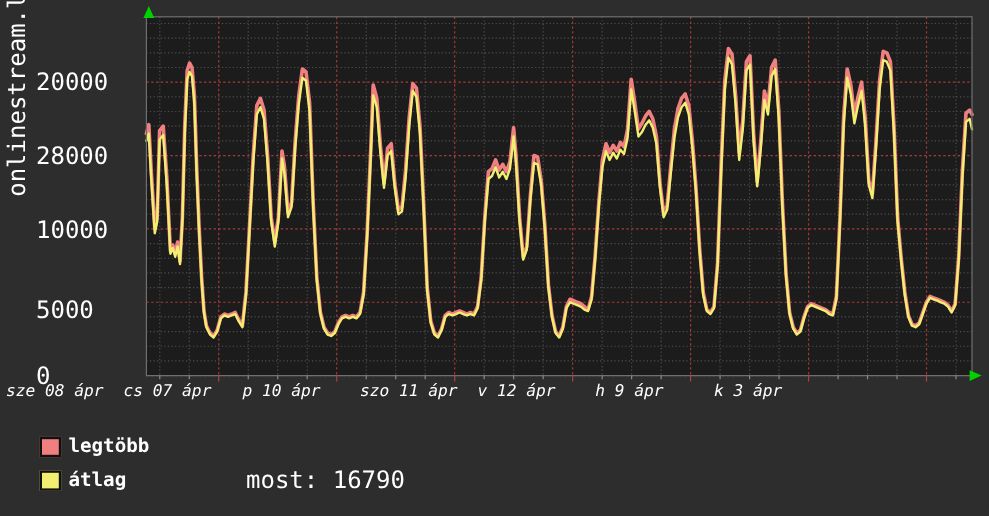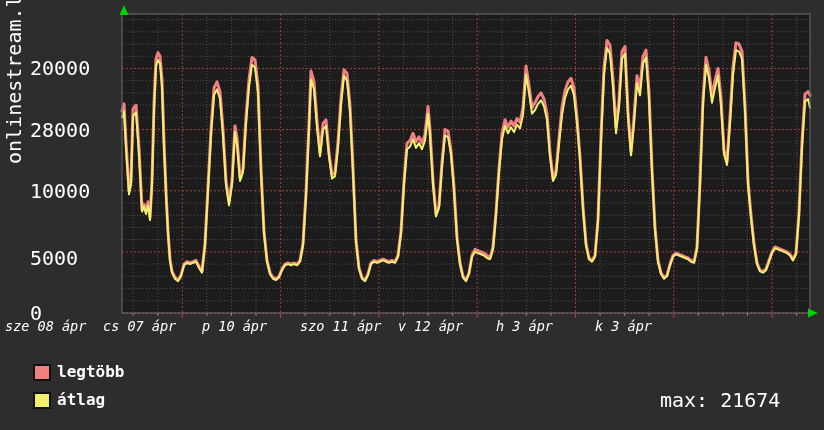--- a/index.html
+++ b/index.html
@@ -133,28 +133,28 @@
       <div class="ytick" style="top: 180.74px;">10000</div>
       <div class="ytick" style="top: 119.609px;">28000</div>
       <div class="ytick" style="top: 58.4792px;">20000</div>
     </div>
   <div id="xlabels">
       <div class="xlabel" style="left: 5px; top: 319px;">sze 08 ápr</div>
       <div class="xlabel" style="left: 103px; top: 319px;">cs 07 ápr</div>
       <div class="xlabel" style="left: 202px; top: 319px;">p 10 ápr</div>
       <div class="xlabel" style="left: 300px; top: 319px;">szo 11 ápr</div>
       <div class="xlabel" style="left: 398px; top: 319px;">v 12 ápr</div>
-      <div class="xlabel" style="left: 496px; top: 319px;">h 3 ápr</div>
+      <div class="xlabel" style="left: 496px; top: 319px;">h 9 ápr</div>
       <div class="xlabel" style="left: 595px; top: 319px;">k 3 ápr</div>
     </div>
 
   <div class="legend-row" style="top:362px">
     <span class="swatch" id="swatch-0" style="background: rgb(240, 128, 128);"></span>
     <span class="legend-label">legtöbb</span>
   </div>
   <div class="legend-row" style="top:390px">
     <span class="swatch" id="swatch-1" style="background: rgb(242, 239, 112);"></span>
     <span class="legend-label">átlag</span>
   </div>
 
-  <div class="stat" style="left:660px;top:390px">max: 21674</div>
+  <div class="stat" style="left:205px;top:390px">most: 16790</div>
 
 </div>
 
 </body></html>

